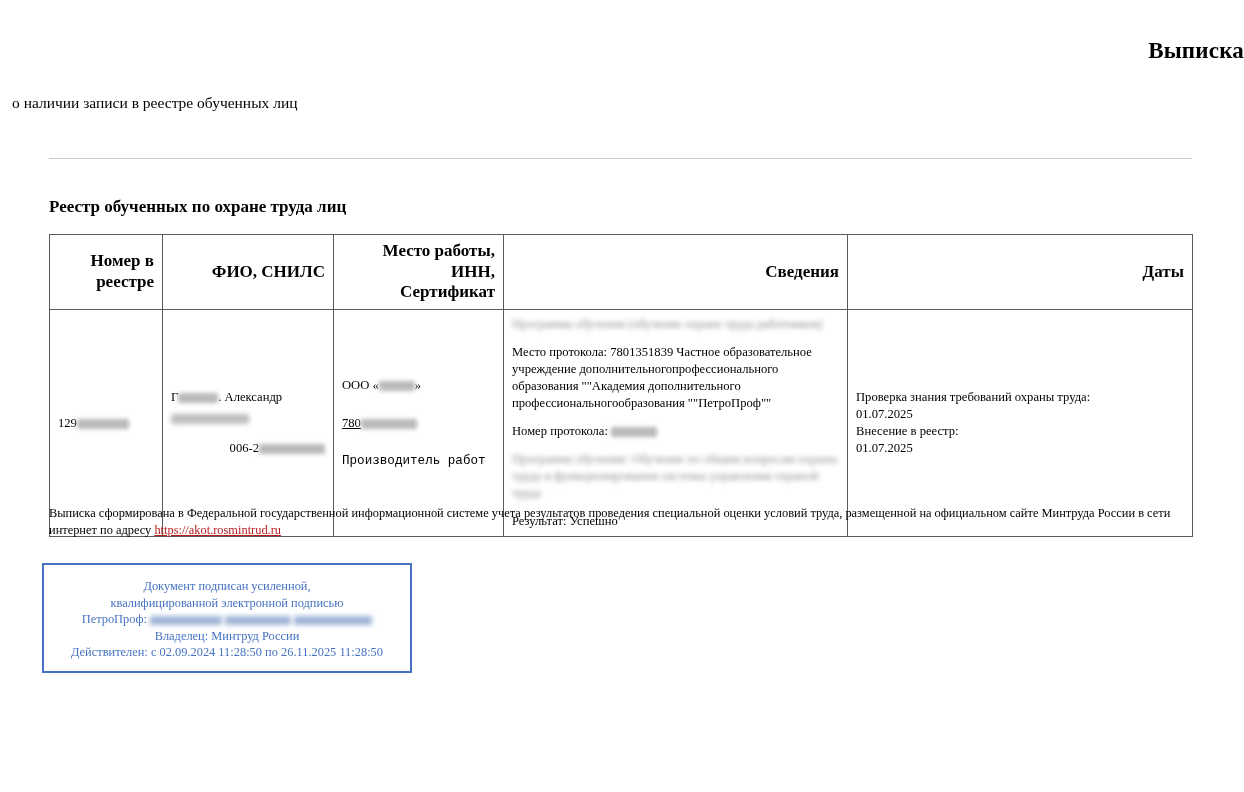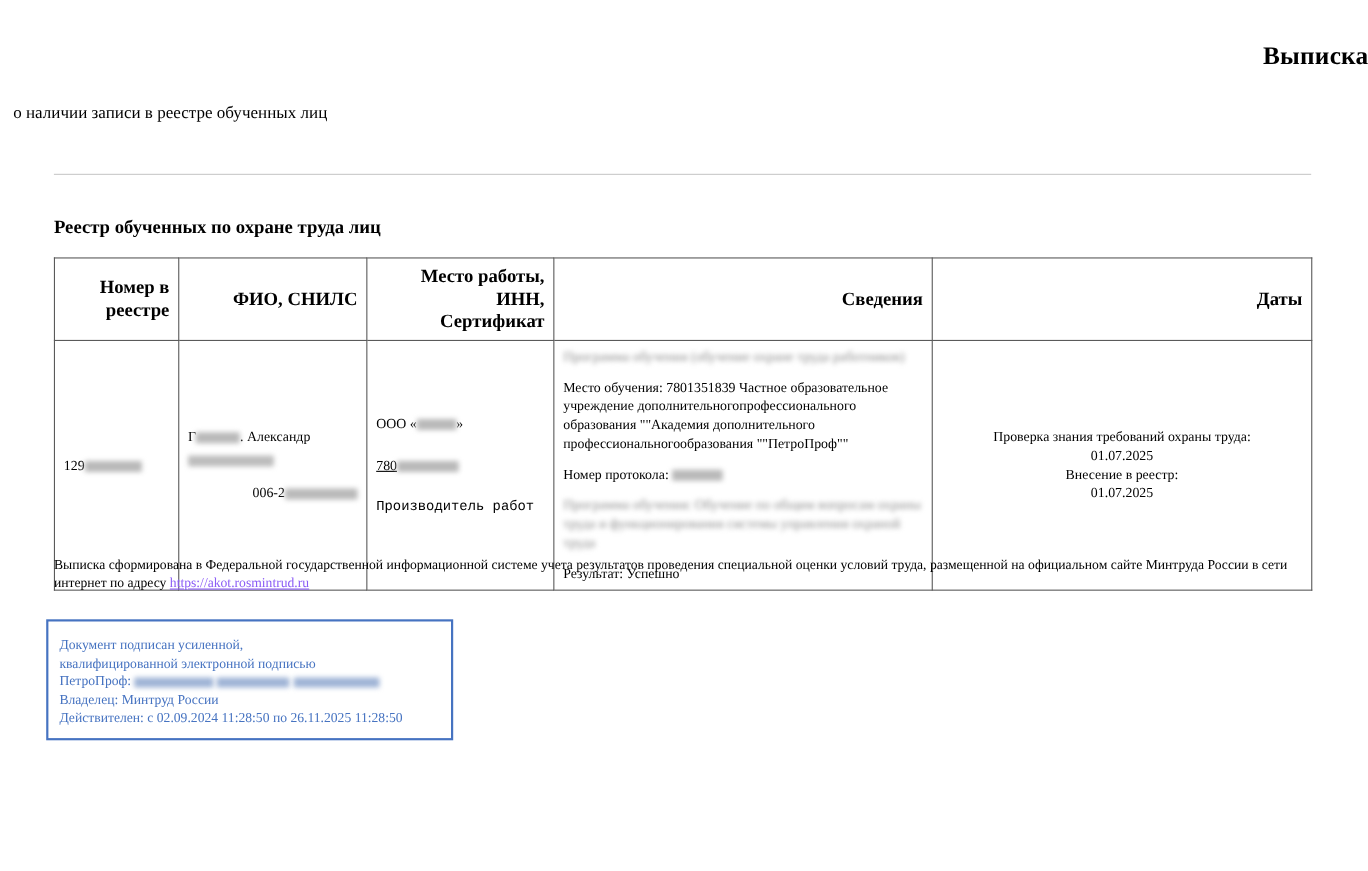--- a/index.html
+++ b/index.html
@@ -83,21 +83,21 @@
   col.c4 { width: 344px; }
   col.c5 { width: 345px; }
 
   td.body-cell {
     height: 200px;
     vertical-align: middle;
     line-height: 1.35;
   }
   td.c-num { vertical-align: middle; }
   td.c-info { vertical-align: top; padding-top: 52px; }
-  td.c-dates { vertical-align: middle; text-align: center; }
+  td.c-dates { vertical-align: middle; }
 
   .line { display: block; }
   .gap { display: block; height: 11px; }
 
   
   .redact {
     display: inline-block;
     vertical-align: middle;
     background: #b9b9b9;
     border-radius: 1px;
@@ -123,38 +123,39 @@
   
   .footer-note {
     position: absolute;
     left: 49px;
     top: 467px;
     width: 1143px;
     font-size: 12.4px;
     line-height: 1.38;
   }
   .footer-note a {
-    color: #8b5cf6;
+    color: #b91c1c;
     text-decoration: underline;
   }
 
   
   .sign-box {
     position: absolute;
     left: 42px;
     top: 525px;
     width: 370px;
     height: 110px;
     border: 2px solid #4673c1;
     box-sizing: border-box;
     padding: 13px 10px 0 10px;
     color: #4673c1;
     font-size: 12.4px;
     line-height: 1.34;
     font-family: "Liberation Serif", serif;
+    text-align: center;
   }
   .sign-box .row { white-space: nowrap; }
   .sign-redact {
     display: inline-block;
     vertical-align: middle;
     height: 9px;
     background: #9fb4d6;
     filter: blur(2.4px);
     border-radius: 1px;
   }
@@ -217,21 +218,21 @@
           </span>
           <span class="line" style="margin-top:21px;font-family:Liberation Mono, monospace;">Производитель работ</span>
         </td>
 
         <td class="body-cell c-info">
           <span class="blurtext">
             <span>Программа обучения (обучение охране труда работников)</span>
           </span>
           <span class="gap"></span>
           <span class="line">
-            <span>Место обучения: </span><span>7801351839 Частное образовательное учреждение дополнительногопрофессионального образования ""Академия дополнительного профессиональногообразования ""ПетроПроф""</span>
+            <span>Место протокола: </span><span>7801351839 Частное образовательное учреждение дополнительногопрофессионального образования ""Академия дополнительного профессиональногообразования ""ПетроПроф""</span>
           </span>
           <span class="gap"></span>
           <span class="line">
             <span>Номер протокола: </span><span class="redact" style="width:46px;"></span>
           </span>
           <span class="gap"></span>
           <span class="blurtext">
             <span class="line">Программа обучения: Обучение по общим вопросам охраны</span>
             <span class="line">труда и функционирования системы управления охраной труда</span>
           </span>

